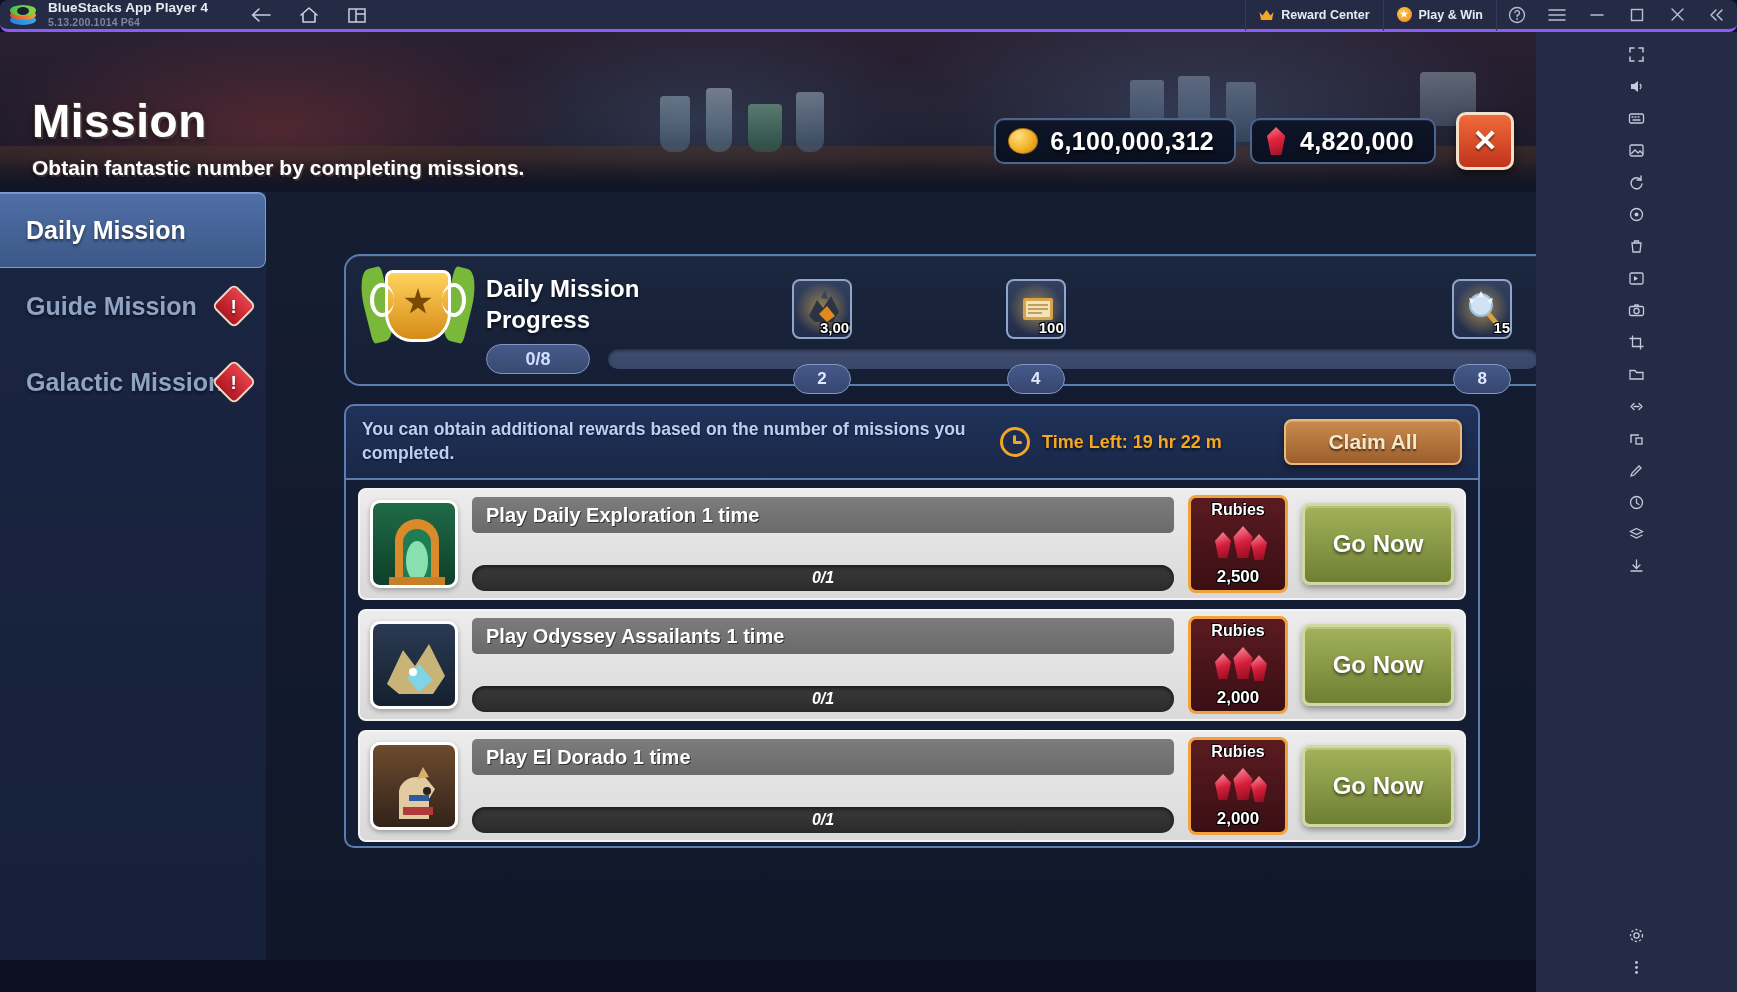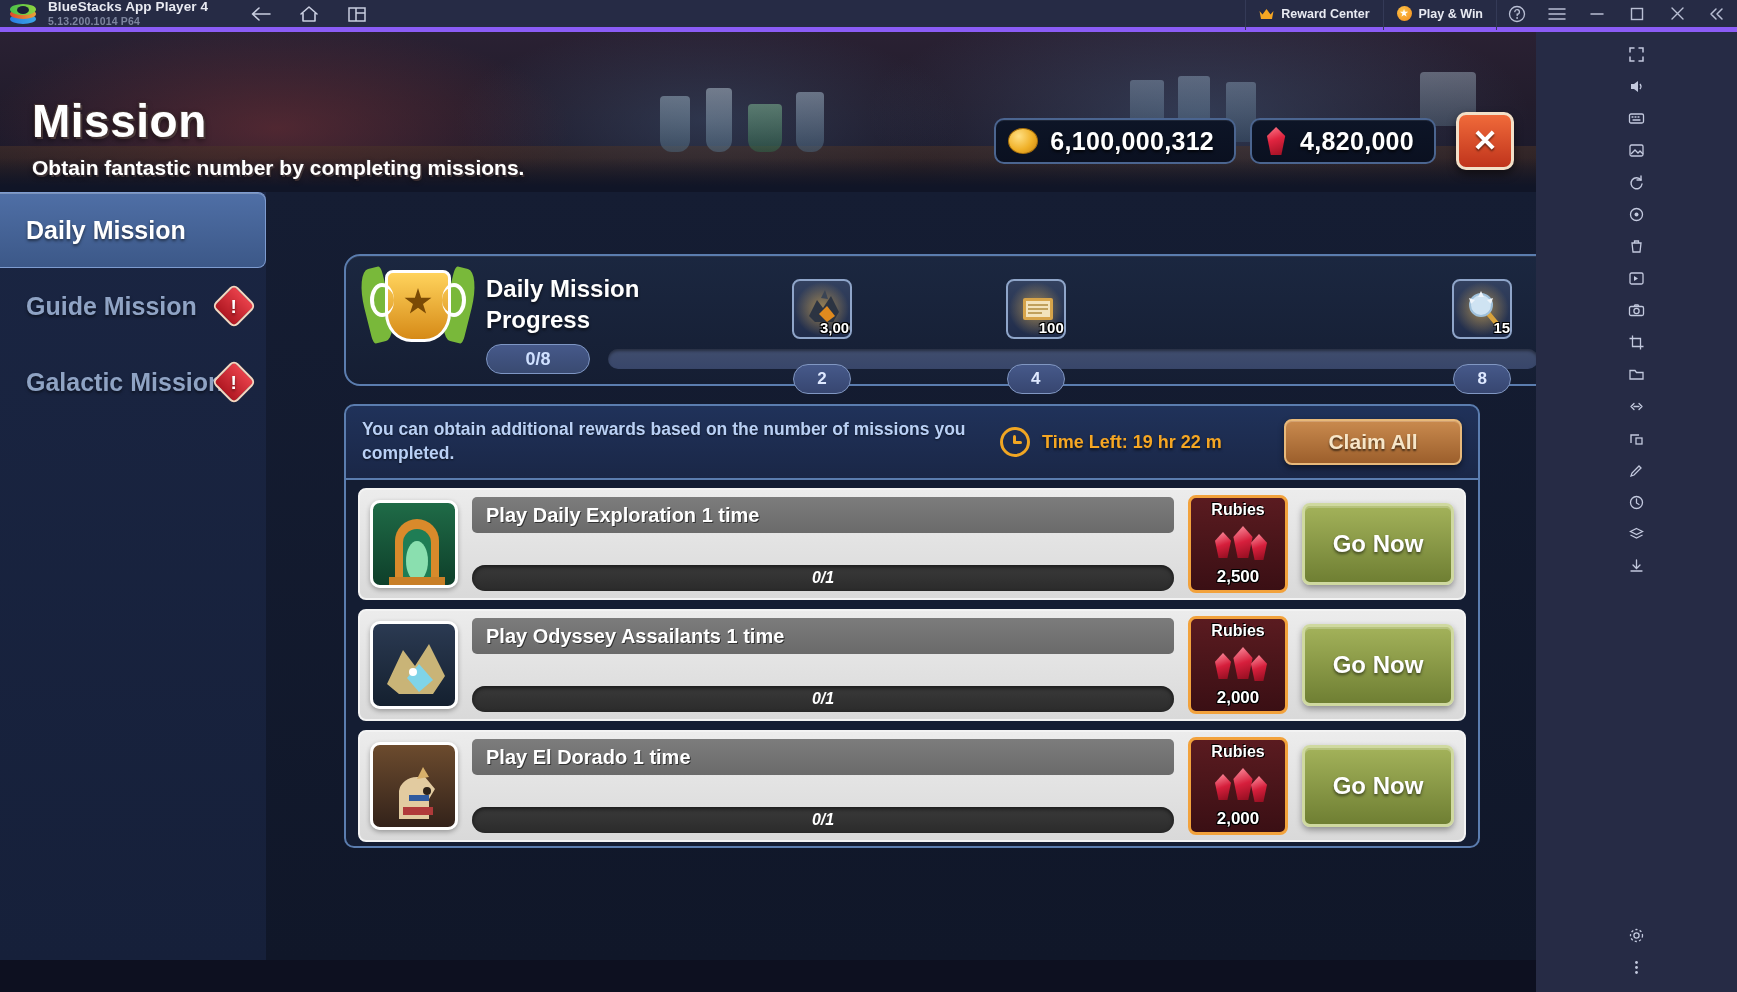--- a/index.html
+++ b/index.html
@@ -8,21 +8,22 @@
     background: #0d1020;
     font-family: "Liberation Sans", sans-serif;
     overflow: hidden;
   }
   #app { position: relative; width: 1737px; height: 992px; }
 
   
   .titlebar {
     position: absolute; left: 0; top: 0; width: 1737px; height: 32px;
     background: #262b45; display: flex; align-items: center;
-    border-bottom: 5px solid #8b5cf6;
+    border-bottom: 3px solid #8b5cf6;
+    border-radius: 8px;
   }
   .bs-logo { width: 26px; height: 22px; margin-left: 10px; position: relative; }
   .bs-logo i { position: absolute; left: 0; border-radius: 50%; display:block; }
   .bs-l1 { top: 11px; width: 26px; height: 10px; background: linear-gradient(90deg,#2b7de0,#3aa7e8); }
   .bs-l2 { top: 6px; width: 26px; height: 10px; background: linear-gradient(90deg,#e04b2b,#e8a33a); }
   .bs-l3 { top: 1px; width: 26px; height: 11px; background: linear-gradient(90deg,#4ac04a,#8fd43f); }
   .bs-l4 { top: 3px; left: 7px !important; width: 12px; height: 8px; background:#1b2038; }
   .bs-title-wrap { margin-left: 12px; line-height: 1.05; }
   .bs-title { color: #e8eaf2; font-size: 13.5px; font-weight: 700; letter-spacing: .1px; }
   .bs-ver { color: #7d859e; font-size: 10.5px; font-weight: 700; letter-spacing: .2px; margin-top: 1px; }

